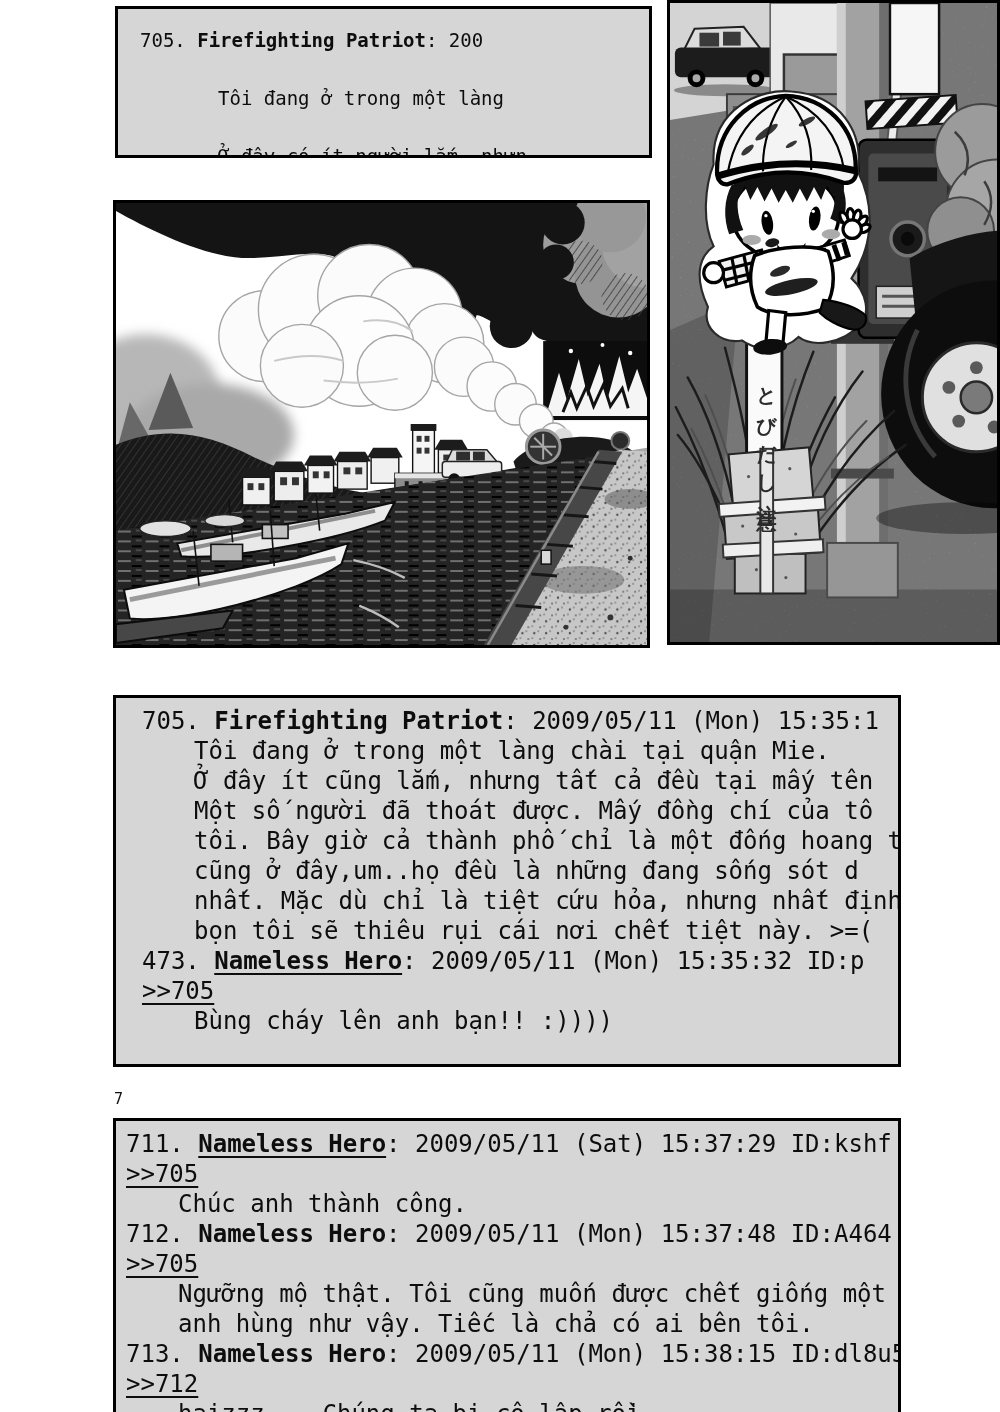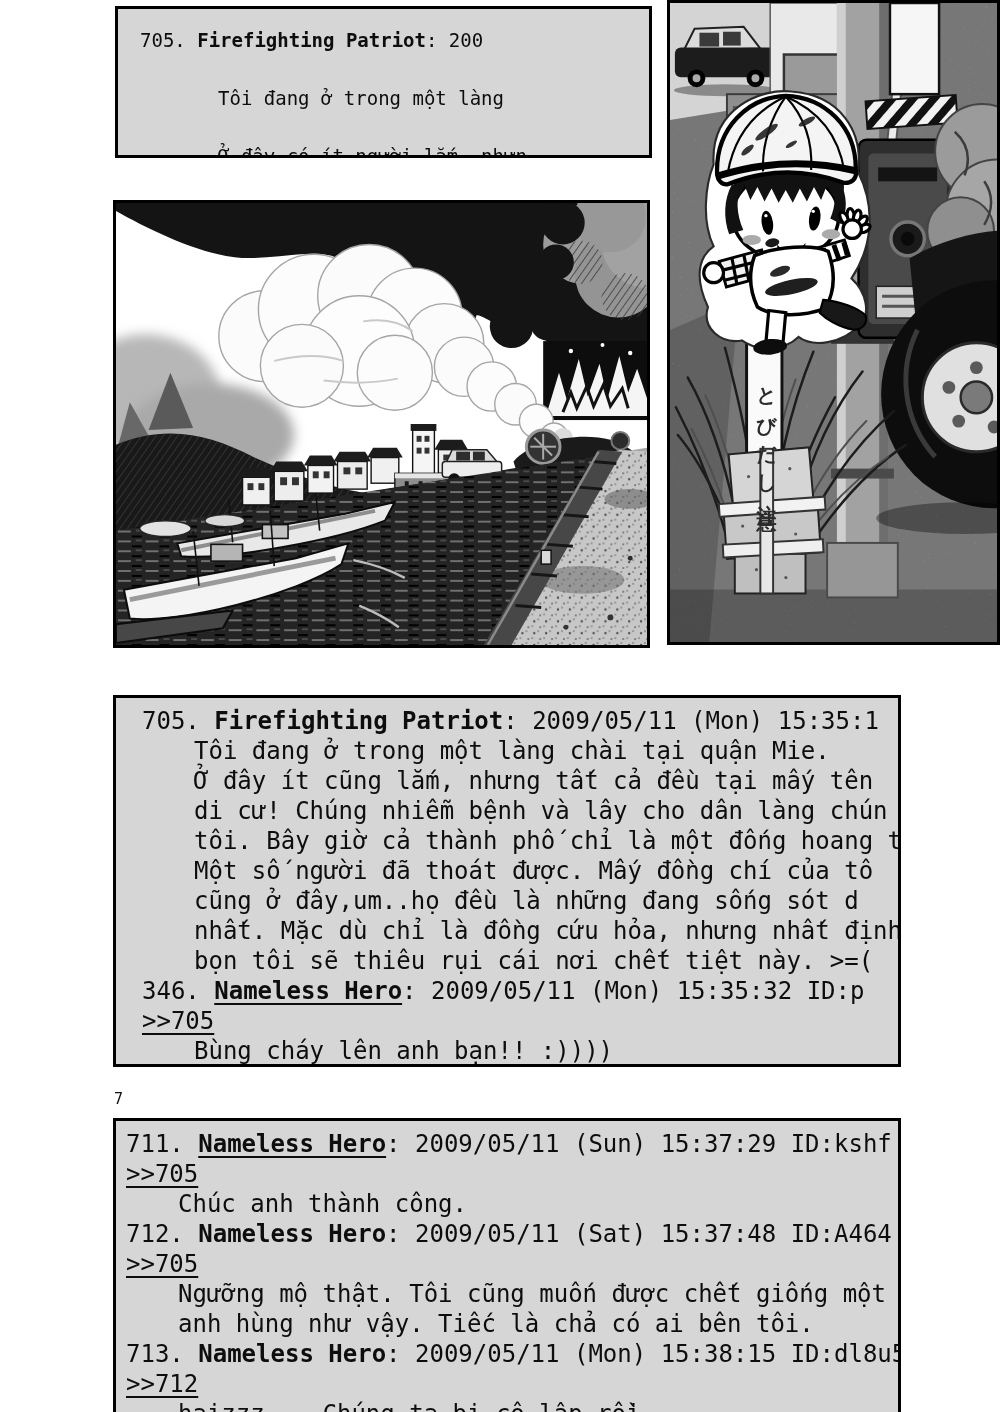--- a/index.html
+++ b/index.html
@@ -495,38 +495,37 @@
     <div id="pole-sign-text">
       <span class="vtext-col">さい</span>
       <span class="vtext-col">して</span>
     </div>
   </div>
 
   <div class="post-box" id="box-mid">
       <div class="post-line"><span>705. </span><span class="b">Firefighting Patriot</span><span>: 2009/05/11 (Mon) 15:35:1</span></div>
       <div class="post-line indent"><span>Tôi đang ở trong một làng chài tại quận Mie.</span></div>
       <div class="post-line indent"><span>Ở đây ít cũng lắm, nhưng tất cả đều tại mấy tên</span></div>
-      <div class="post-line indent"><span>di cư! Chúng nhiễm bệnh và lây cho dân làng chún</span></div>
+      <div class="post-line indent"><span>Một số người đã thoát được. Mấy đồng chí của tô</span></div>
       <div class="post-line indent"><span>tôi. Bây giờ cả thành phố chỉ là một đống hoang t</span></div>
-      <div class="post-line indent"><span>Một số người đã thoát được. Mấy đồng chí của tô</span></div>
       <div class="post-line indent"><span>cũng ở đây,um..họ đều là những đang sống sót d</span></div>
-      <div class="post-line indent"><span>nhất. Mặc dù chỉ là đồng cứu hỏa, nhưng nhất định</span></div>
+      <div class="post-line indent"><span>nhất. Mặc dù chỉ là tiệt cứu hỏa, nhưng nhất định</span></div>
       <div class="post-line indent"><span>bọn tôi sẽ thiêu rụi cái nơi chết tiệt này. &gt;=(</span></div>
-      <div class="post-line"><span>346. </span><span class="b u">Nameless Hero</span><span>: 2009/05/11 (Mon) 15:35:32 ID:p</span></div>
+      <div class="post-line"><span>473. </span><span class="b u">Nameless Hero</span><span>: 2009/05/11 (Mon) 15:35:32 ID:p</span></div>
       <div class="post-line"><span class="u">&gt;&gt;705</span></div>
       <div class="post-line indent"><span>Bùng cháy lên anh bạn!! :))))</span></div>
     </div>
 
   <div id="page-num">7</div>
 
   <div class="post-box" id="box-bot">
-      <div class="post-line"><span>711. </span><span class="b u">Nameless Hero</span><span>: 2009/05/11 (Sun) 15:37:29 ID:kshf</span></div>
+      <div class="post-line"><span>711. </span><span class="b u">Nameless Hero</span><span>: 2009/05/11 (Sat) 15:37:29 ID:kshf</span></div>
       <div class="post-line"><span class="u">&gt;&gt;705</span></div>
       <div class="post-line indent"><span>Chúc anh thành công.</span></div>
-      <div class="post-line"><span>712. </span><span class="b">Nameless Hero</span><span>: 2009/05/11 (Sat) 15:37:48 ID:A464</span></div>
+      <div class="post-line"><span>712. </span><span class="b">Nameless Hero</span><span>: 2009/05/11 (Mon) 15:37:48 ID:A464</span></div>
       <div class="post-line"><span class="u">&gt;&gt;705</span></div>
       <div class="post-line indent"><span>Ngưỡng mộ thật. Tôi cũng muốn được chết giống một</span></div>
       <div class="post-line indent"><span>anh hùng như vậy. Tiếc là chả có ai bên tôi.</span></div>
       <div class="post-line"><span>713. </span><span class="b">Nameless Hero</span><span>: 2009/05/11 (Mon) 15:38:15 ID:dl8u5</span></div>
       <div class="post-line"><span class="u">&gt;&gt;712</span></div>
       <div class="post-line indent"><span>haizzz... Chúng ta bị cô lập rồi...</span></div>
     </div>
 
 </div>
 

